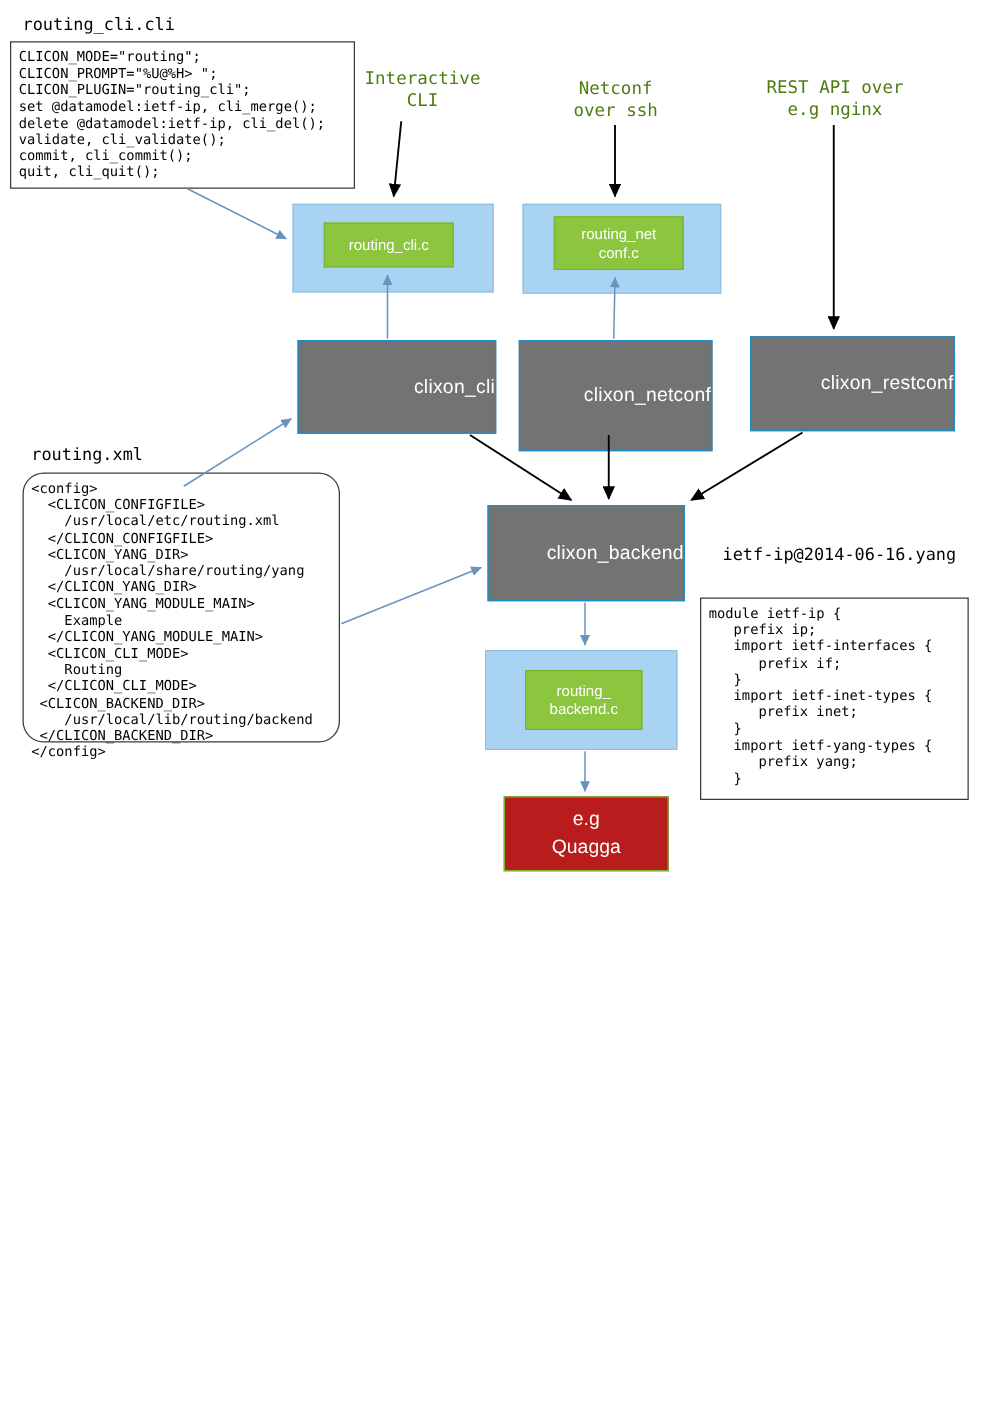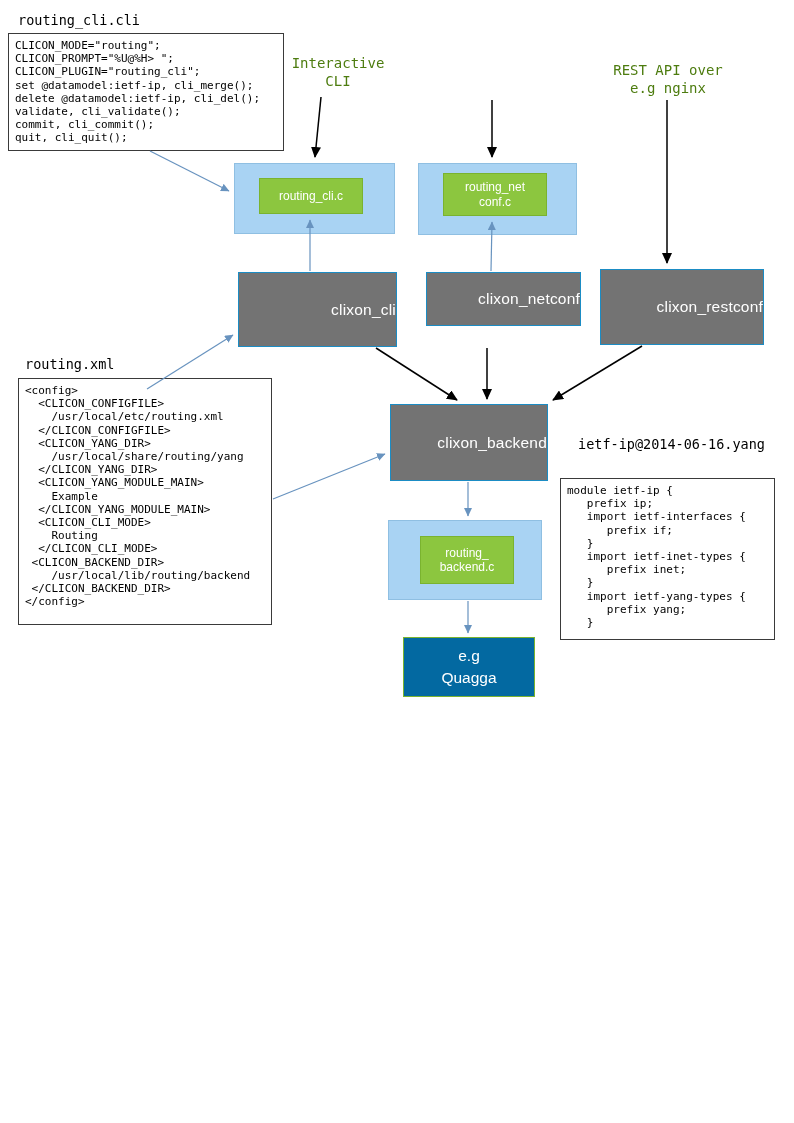--- a/index.html
+++ b/index.html
@@ -15,52 +15,54 @@
              line-height:18px;color:#4d7c0f;text-align:center;white-space:pre-line;z-index:3;}
   .blue-box{position:absolute;background:#737373;border:1px solid #1b8cc4;z-index:2;
             display:flex;align-items:center;justify-content:flex-end;box-sizing:border-box;}
   .blue-box .lbl{color:#ffffff;font-size:15.5px;letter-spacing:.2px;}
   .lightblue-box{position:absolute;background:#a9d3f3;border:1px solid #8fbfe2;z-index:2;
                  box-sizing:border-box;}
   .green-box{position:absolute;background:#8cc63f;border:1px solid #7ab32f;z-index:2;
              display:flex;align-items:center;justify-content:center;text-align:center;
              box-sizing:border-box;}
   .green-box .lbl{color:#ffffff;font-size:12px;line-height:14.5px;white-space:pre-line;}
-  .green-big{position:absolute;background:#0369a1;border:1px solid #7ab32f;z-index:2;
+  .green-big{position:absolute;background:#b91c1c;border:1px solid #7ab32f;z-index:2;
              display:flex;align-items:center;justify-content:center;text-align:center;
              box-sizing:border-box;}
   .green-big .lbl{color:#ffffff;font-size:15.5px;line-height:22px;white-space:pre-line;}
   #arrows{position:absolute;left:0;top:0;z-index:4;pointer-events:none;}
 </style>
 </head>
 <body>
 
 <div id="canvas">
 
   <div class="file-label" style="left:18px;top:12px;">routing_cli.cli</div>
   <div class="file-label" style="left:25px;top:356px;">routing.xml</div>
   <div class="file-label" style="left:578px;top:436px;">ietf-ip@2014-06-16.yang</div>
 
   <div class="top-label" style="left:282px;top:54px;width:112px;">Interactive
 CLI</div>
+  <div class="top-label" style="left:440px;top:62px;width:105px;">Netconf
+over ssh</div>
   <div class="top-label" style="left:603px;top:61px;width:130px;">REST API over
 e.g nginx</div>
 
   <div class="code-box" style="left:8px;top:33px;width:276px;height:118px;">
     <div class="code">CLICON_MODE="routing";
 CLICON_PROMPT="%U@%H&gt; ";
 CLICON_PLUGIN="routing_cli";
 set @datamodel:ietf-ip, cli_merge();
 delete @datamodel:ietf-ip, cli_del();
 validate, cli_validate();
 commit, cli_commit();
 quit, cli_quit();</div>
   </div>
 
-  <div class="code-box" style="left:18px;top:378px;width:254px;height:247px;">
+  <div class="code-box" style="left:18px;top:378px;width:254px;height:216px;border-radius:17px;">
     <div class="code">&lt;config&gt;
   &lt;CLICON_CONFIGFILE&gt;
     /usr/local/etc/routing.xml
   &lt;/CLICON_CONFIGFILE&gt;
   &lt;CLICON_YANG_DIR&gt;
     /usr/local/share/routing/yang
   &lt;/CLICON_YANG_DIR&gt;
   &lt;CLICON_YANG_MODULE_MAIN&gt;
     Example
   &lt;/CLICON_YANG_MODULE_MAIN&gt;
@@ -100,21 +102,21 @@
 
   <div class="lightblue-box" style="left:388px;top:520px;width:154px;height:80px;"></div>
   <div class="green-box" style="left:420px;top:536px;width:94px;height:48px;justify-content:center;">
     <span class="lbl">routing_
 backend.c</span>
   </div>
 
   <div class="blue-box" style="left:238px;top:272px;width:159px;height:75px;">
     <span class="lbl">clixon_cli</span>
   </div>
-  <div class="blue-box" style="left:415px;top:272px;width:155px;height:54px;margin-left:11px;">
+  <div class="blue-box" style="left:415px;top:272px;width:155px;height:89px;">
     <span class="lbl">clixon_netconf</span>
   </div>
   <div class="blue-box" style="left:600px;top:269px;width:164px;height:76px;">
     <span class="lbl">clixon_restconf</span>
   </div>
   <div class="blue-box" style="left:390px;top:404px;width:158px;height:77px;">
     <span class="lbl">clixon_backend</span>
   </div>
 
   <div class="green-big" style="left:403px;top:637px;width:132px;height:60px;">

